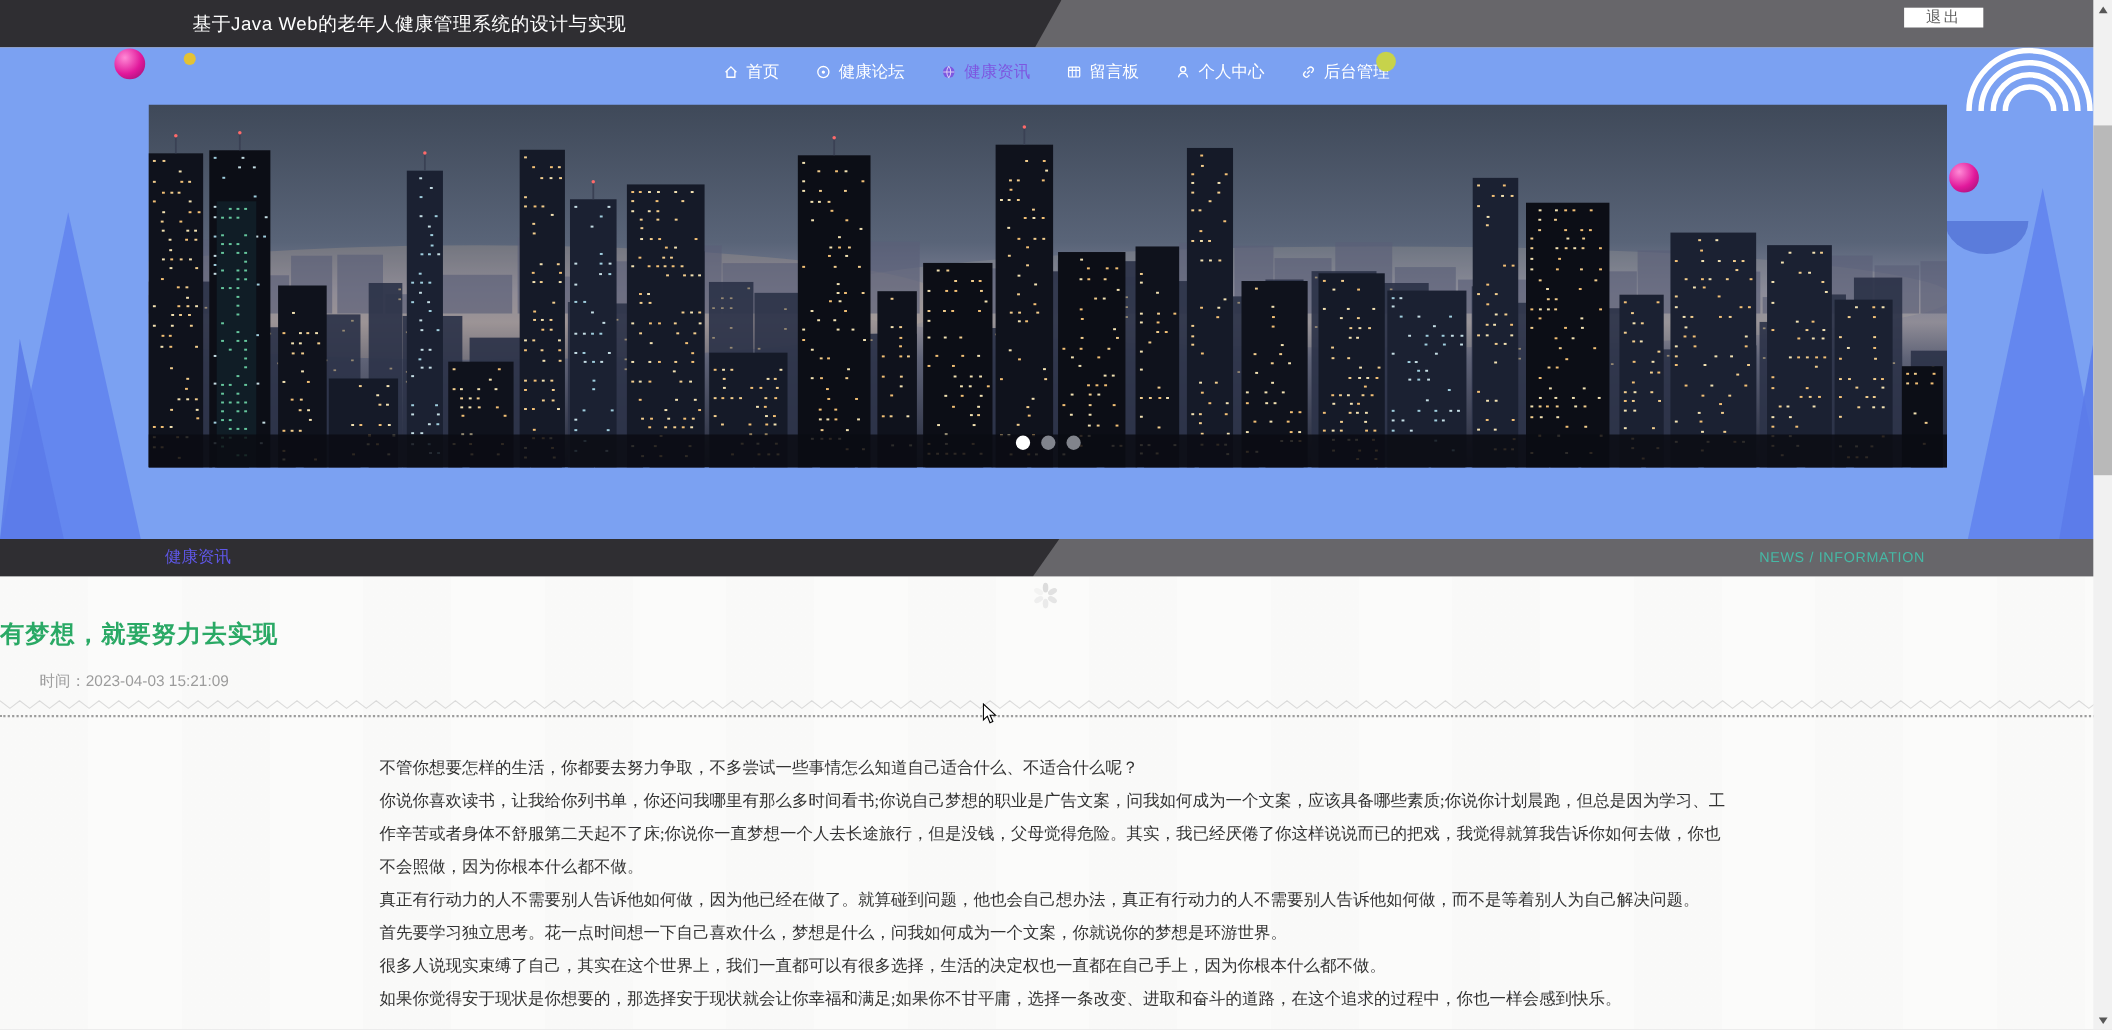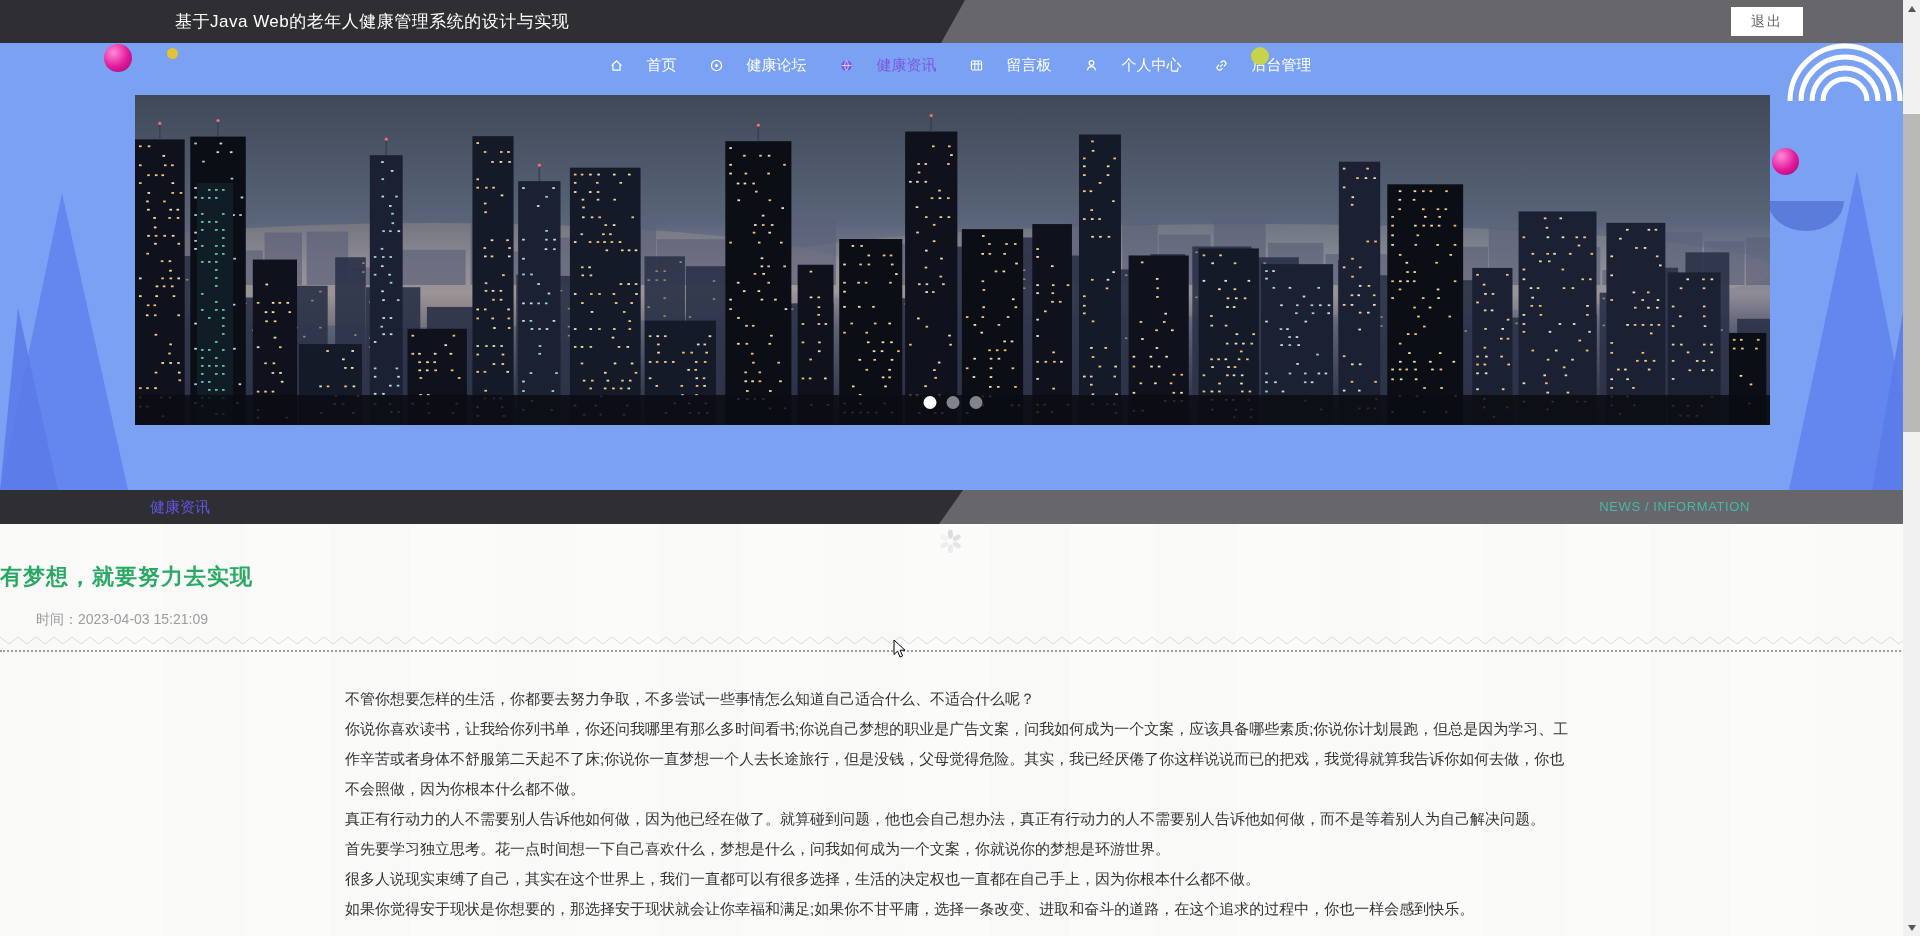--- a/index.html
+++ b/index.html
@@ -3,36 +3,36 @@
 <meta charset="utf-8">
 <style>
   html,body{margin:0;padding:0;background:#ddd;font-family:"Liberation Sans","DejaVu Sans",sans-serif;}
   #screen{position:relative;width:1920px;height:936px;overflow:hidden;background:#fbfbfa;}
 
   
   .topbar{position:absolute;left:0;top:0;width:1920px;height:43px;background:var(--topbar-gray,#67666a);z-index:30;}
   .topbar-dark{position:absolute;inset:0;background:var(--topbar-dark,#2f2e32);
     clip-path:polygon(0 0,965px 0,941px 100%,0 100%);}
   .page-title{position:absolute;left:175px;top:0;line-height:43px;color:#fff;font-size:17px;letter-spacing:.5px;white-space:nowrap;}
-  .logout-btn{position:absolute;left:1731px;top:7px;width:72px;height:29px;background:#fff;color:#5f5f5f;
+  .logout-btn{position:absolute;left:1731px;top:7px;width:72px;height:18px;background:#fff;color:#5f5f5f;
     font-size:14px;border:none;display:flex;align-items:center;justify-content:center;cursor:pointer;
     font-family:inherit;letter-spacing:2px;}
 
   
   .blue-section{position:absolute;left:0;top:43px;width:1920px;height:447px;background:var(--blue-bg,#7ba1f2);overflow:hidden;}
   .decor-svg{position:absolute;left:0;top:0;width:1920px;height:447px;}
   .ball{position:absolute;border-radius:50%;}
   .ball-pink-left{left:104px;top:1px;width:28px;height:28px;background:radial-gradient(circle at 34% 30%,#ff8ad6,#e1189b 55%,#90106f);}
   .ball-pink-right{left:1772px;top:105px;width:27px;height:27px;background:radial-gradient(circle at 34% 30%,#ff8ad6,#e1189b 55%,#90106f);}
   .dot-yellow{left:167px;top:5px;width:11px;height:11px;background:#e3c235;}
   .dot-green{left:1251px;top:4px;width:18px;height:18px;background:#c7d34b;z-index:6;}
 
   
   .navbar{position:absolute;left:0;top:0;width:100%;height:45px;display:flex;align-items:center;justify-content:center;gap:32px;z-index:5;}
-  .nav-item{display:flex;align-items:center;gap:23px;color:#fff;font-size:15px;cursor:pointer;white-space:nowrap;}
+  .nav-item{display:flex;align-items:center;gap:7px;color:#fff;font-size:15px;cursor:pointer;white-space:nowrap;}
   .nav-item.active{color:var(--nav-active,#7d57e0);}
   .nav-item .icon{width:15px;height:15px;display:inline-block;}
   .nav-item .icon svg{width:100%;height:100%;display:block;}
 
   
   .carousel{position:absolute;left:135px;top:52px;width:1635px;height:330px;z-index:4;cursor:pointer;}
   .carousel svg{display:block;}
   .dots{position:absolute;left:50%;bottom:16px;transform:translateX(-50%);display:flex;gap:10px;}
   .cdot{width:13px;height:13px;border-radius:50%;background:rgba(208,214,221,.6);cursor:pointer;}
   .cdot.active{background:#fff;}
@@ -46,21 +46,21 @@
 
   
   .content{position:absolute;left:0;top:524px;width:1920px;height:412px;background:#fbfbfa;
     background-image:repeating-linear-gradient(90deg,rgba(0,0,0,.008) 0 80px,rgba(0,0,0,0) 80px 165px);}
   .spinner{position:absolute;left:937px;top:528px;width:27px;height:27px;z-index:11;}
   .article-title{position:absolute;left:0;top:562px;width:100%;font-size:22px;font-weight:bold;
     color:var(--article-title,#2aa965);z-index:11;letter-spacing:1px;}
   .article-time{position:absolute;left:0;top:611px;width:100%;font-size:14px;color:#9c9c9c;z-index:11;padding-left:36px;}
   .zigzag{position:absolute;left:0;top:634px;width:1920px;height:14px;z-index:11;opacity:.5;}
   .dotted{position:absolute;left:0;top:650px;width:1920px;height:0;border-top:2px dotted rgba(125,125,125,.75);z-index:11;}
-  .article-body{position:absolute;left:345px;top:684px;width:1232px;font-size:15px;line-height:30px;color:#333;z-index:11;}
+  .article-body{position:absolute;left:345px;top:684px;width:1232px;font-size:15px;line-height:30px;color:#333;z-index:11;font-family:Liberation Serif, serif;}
   .article-body p{margin:0;}
   .cursor{position:absolute;left:893px;top:639px;width:14px;height:20px;z-index:60;}
 
   
   .scrollbar{position:absolute;right:0;top:0;width:17px;height:936px;background:#f1f1f1;z-index:50;}
   .sb-btn{position:absolute;left:0;width:17px;height:17px;display:flex;align-items:center;justify-content:center;cursor:pointer;}
   .sb-up{top:0;}
   .sb-down{bottom:0;}
   .tri-up{width:0;height:0;border-left:4px solid transparent;border-right:4px solid transparent;border-bottom:6px solid #575757;}
   .tri-down{width:0;height:0;border-left:4px solid transparent;border-right:4px solid transparent;border-top:6px solid #575757;}

